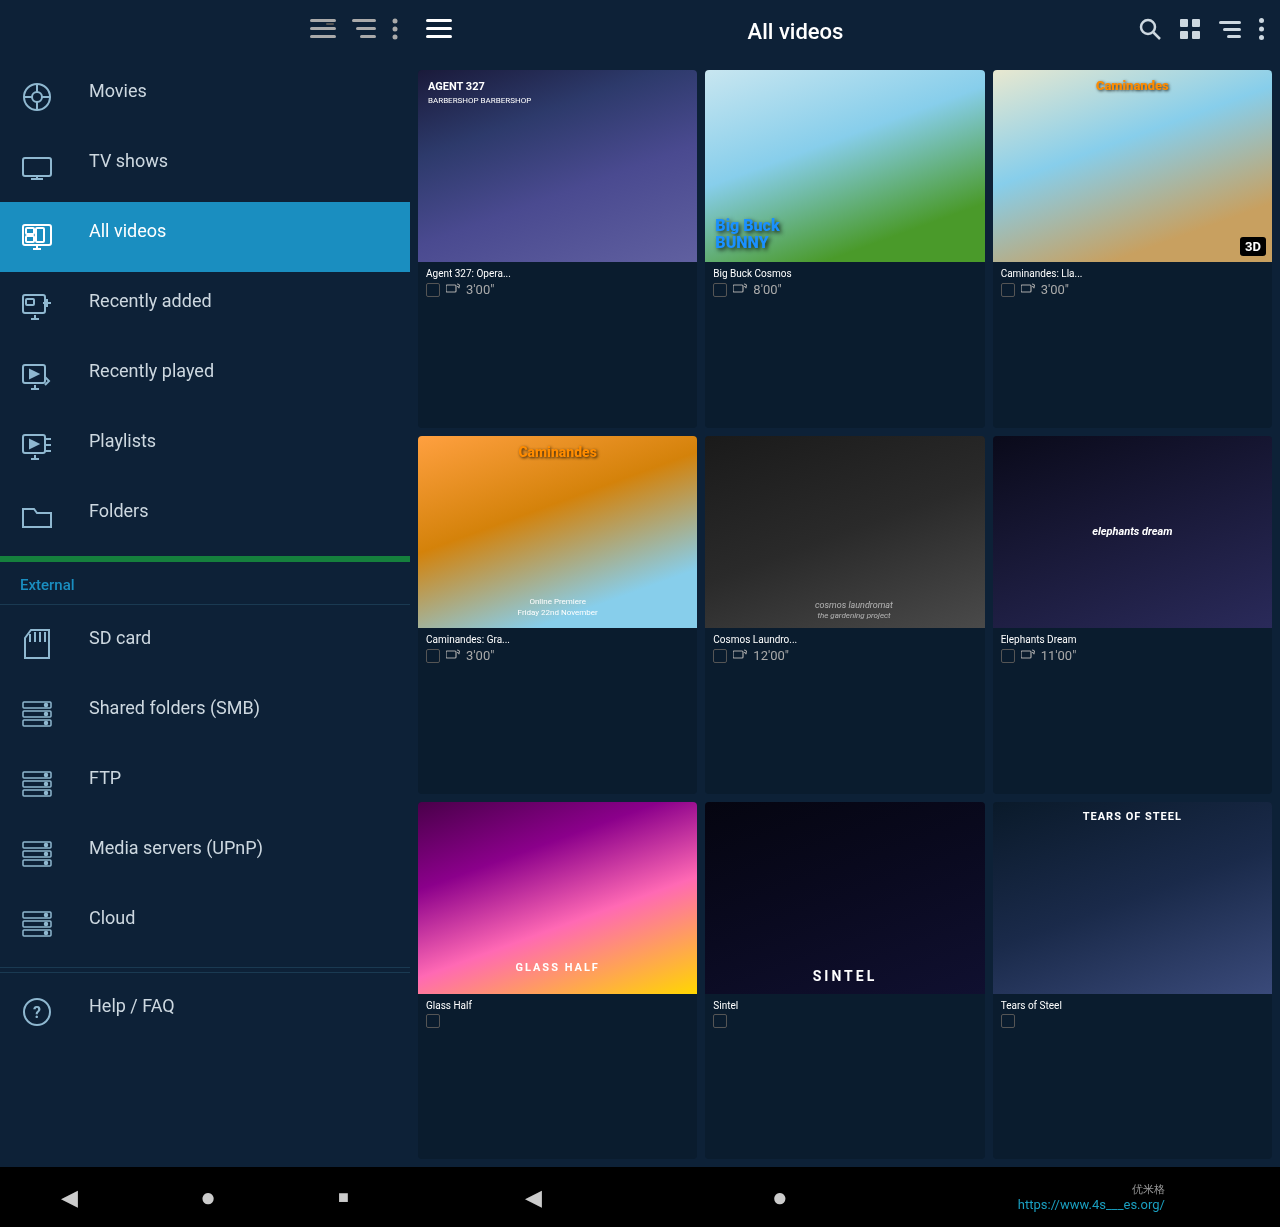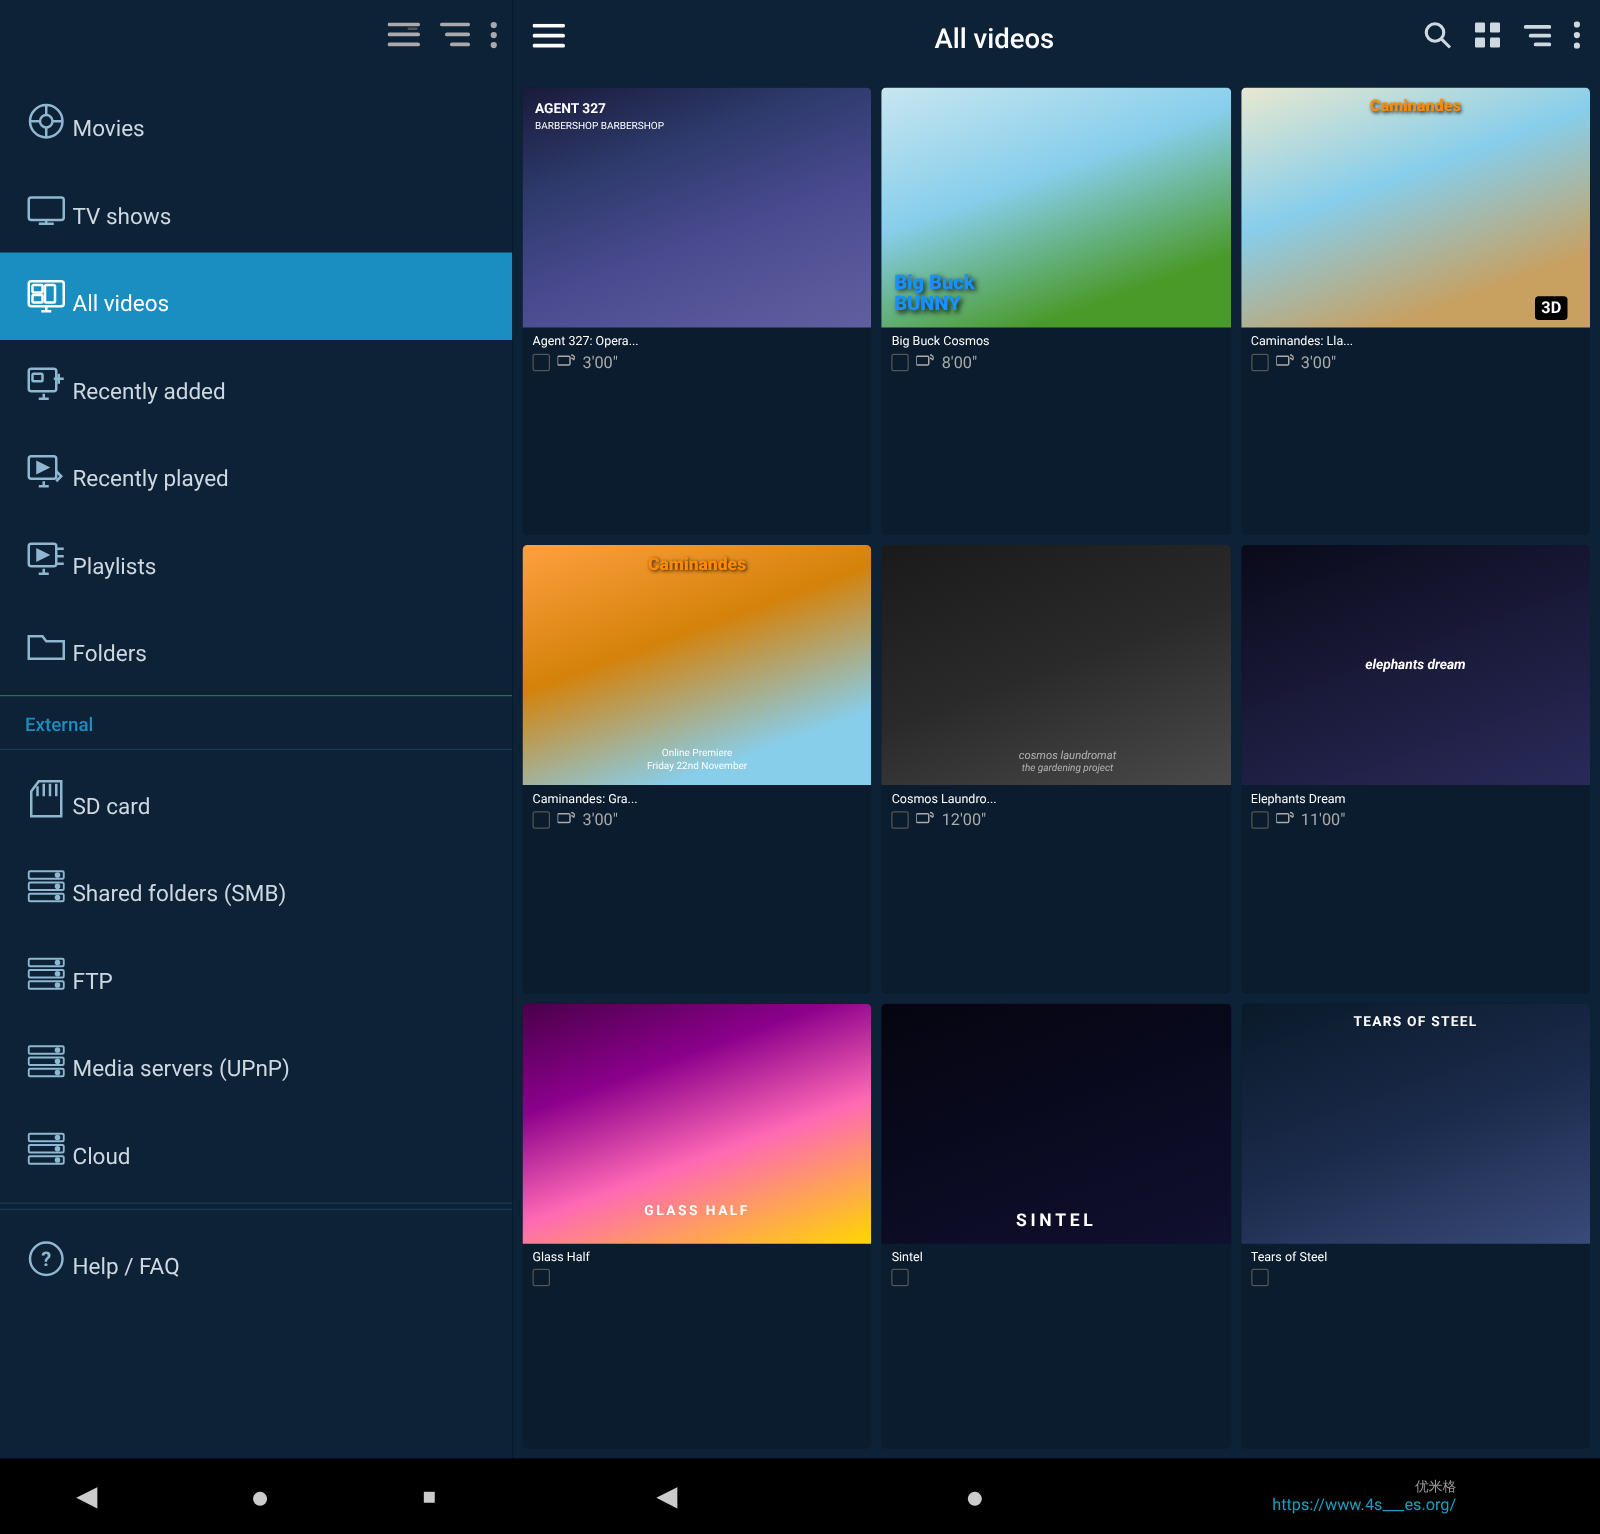--- a/index.html
+++ b/index.html
@@ -44,23 +44,23 @@
       cursor: pointer;
     }
 
     .sidebar-nav {
       flex: 1;
       overflow-y: auto;
     }
 
     .nav-item {
       display: flex;
-      align-items: flex-end;
+      align-items: flex-start;
       padding: 18px 20px;
-      gap: 4px;
+      gap: 35px;
       cursor: pointer;
       color: #cdd8e0;
       font-size: 18px;
       font-weight: 400;
     }
 
     .nav-item.active {
       background: #1a8ec0;
       color: #fff;
     }
@@ -82,21 +82,21 @@
 
     .nav-label {
       font-size: 18px;
     }
 
     .section-header {
       padding: 14px 20px 6px;
       color: #1a8ec0;
       font-size: 15px;
       font-weight: 500;
-      border-top: 1px solid #15803d;
+      border-top: 6px solid #15803d;
       margin-top: 4px;
     }
 
     .divider {
       height: 1px;
       background: #1a3a52;
       margin: 4px 0;
     }
 
     .bottom-nav {
@@ -167,21 +167,21 @@
       width: 100%;
       aspect-ratio: 16/11;
       position: relative;
       overflow: hidden;
       background: #1a2a3a;
     }
 
     .badge-3d {
       position: absolute;
       bottom: 6px;
-      right: 18px;
+      right: 6px;
       background: #000;
       color: #fff;
       font-size: 13px;
       font-weight: bold;
       padding: 2px 5px;
       border-radius: 3px;
     }
 
     .video-info {
       padding: 6px 8px 8px;

